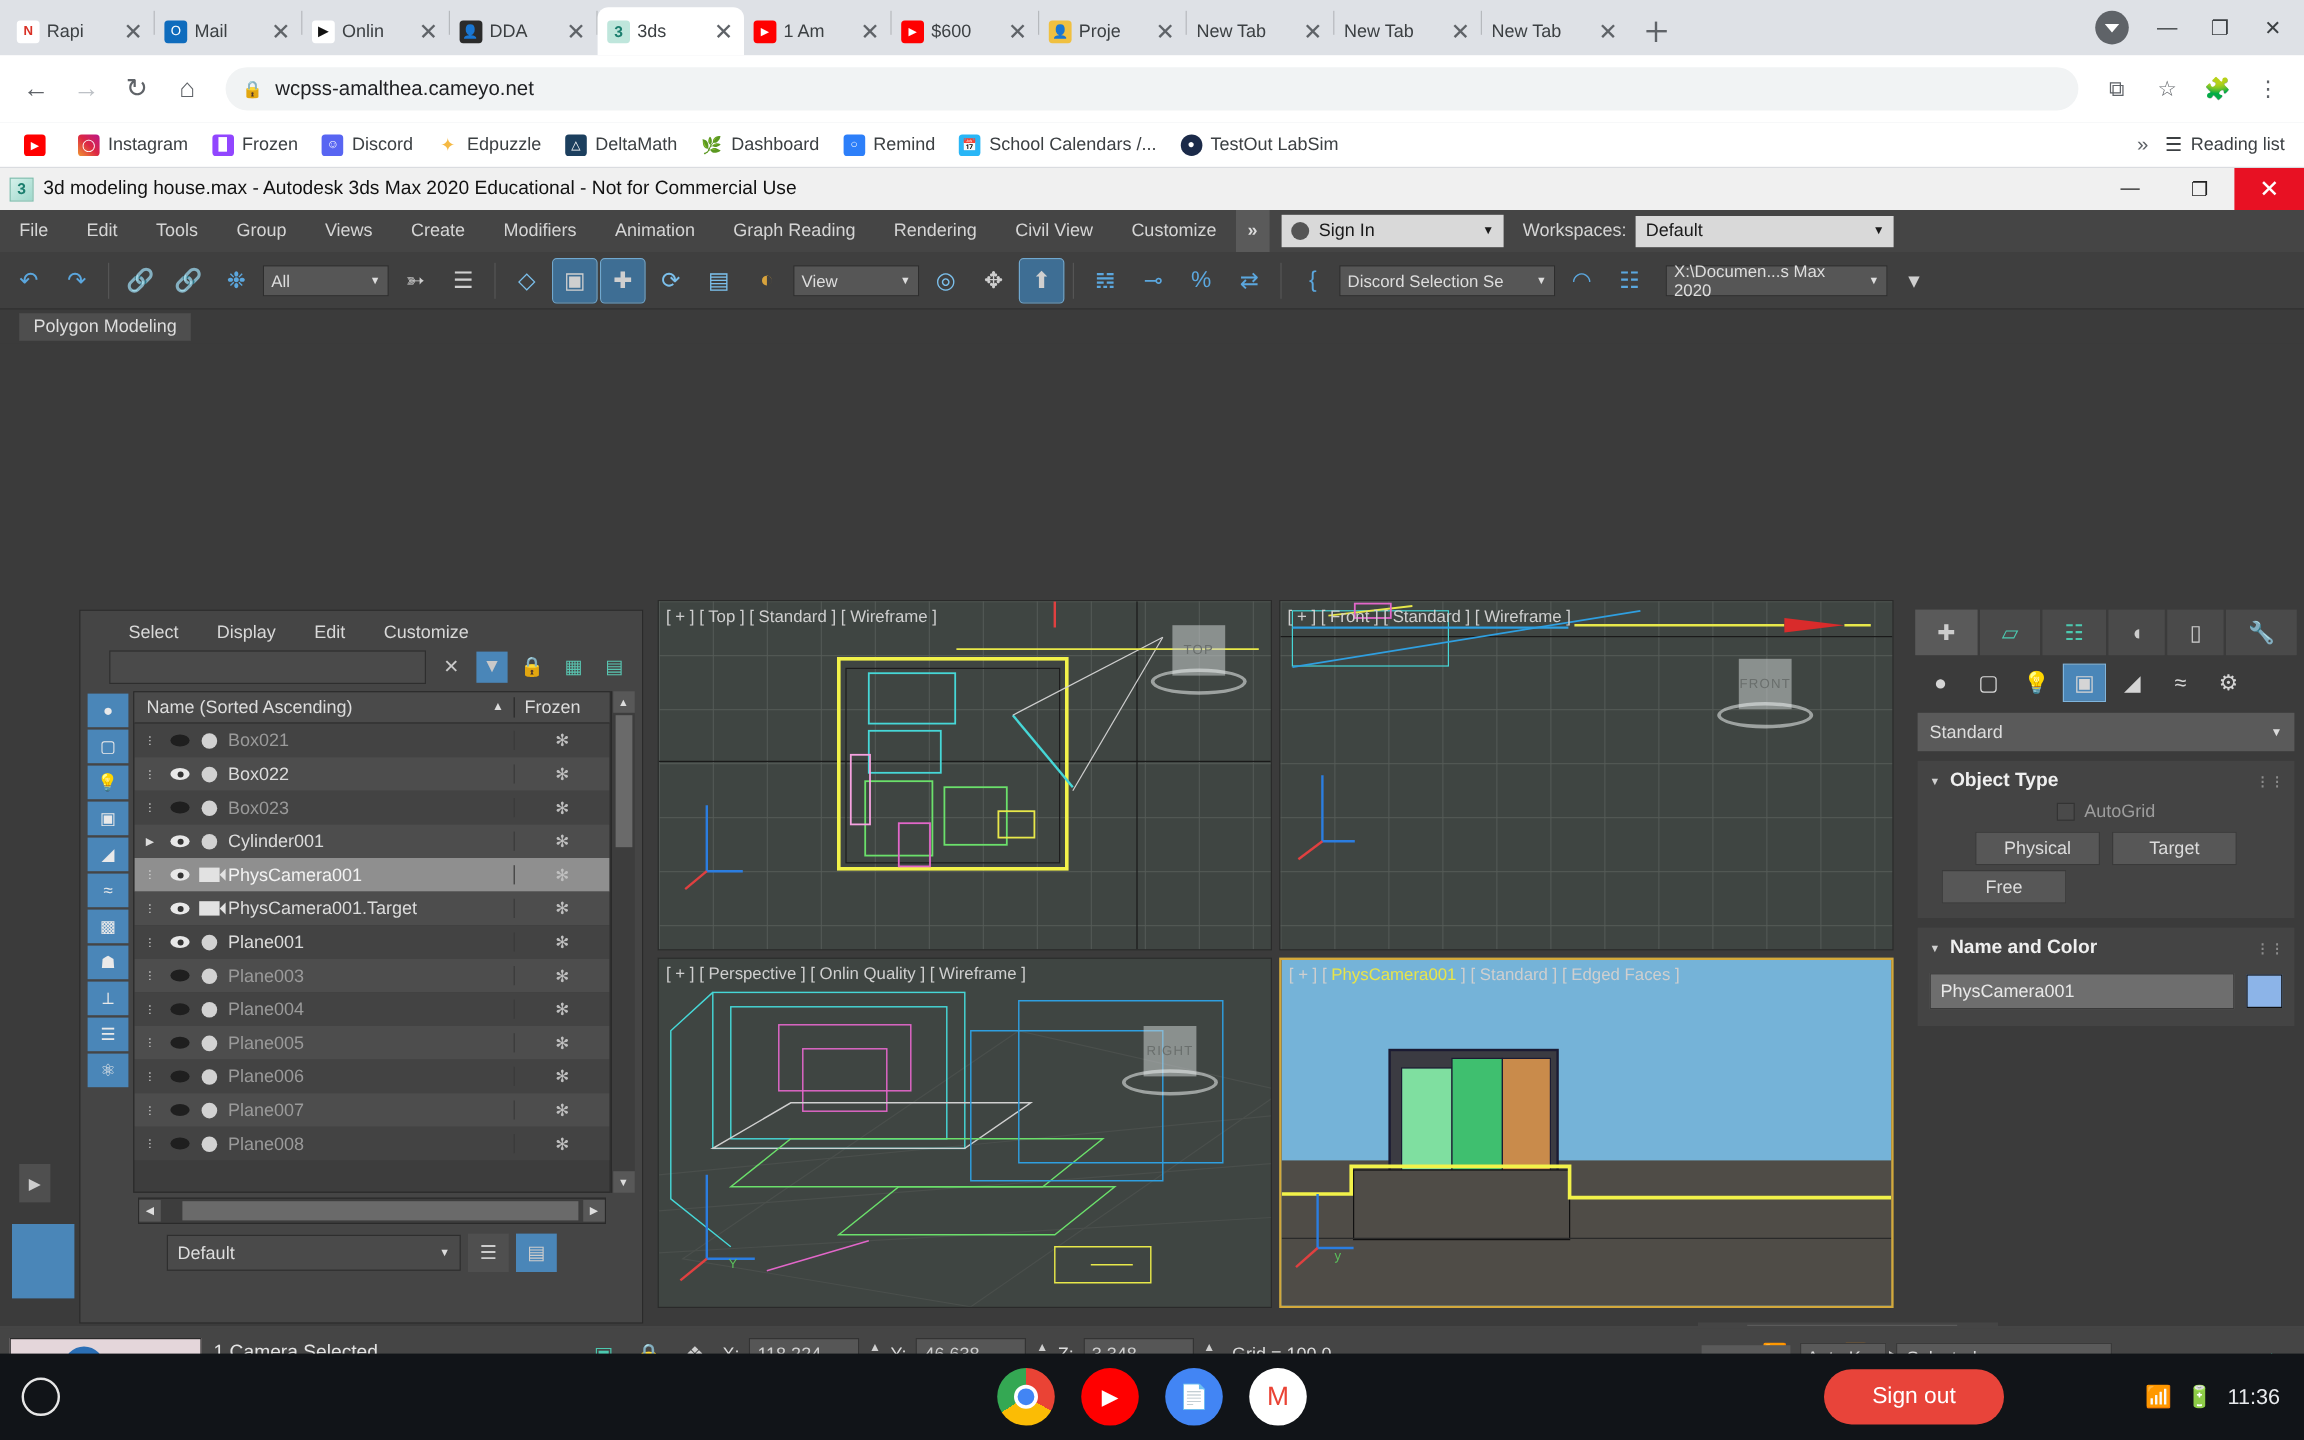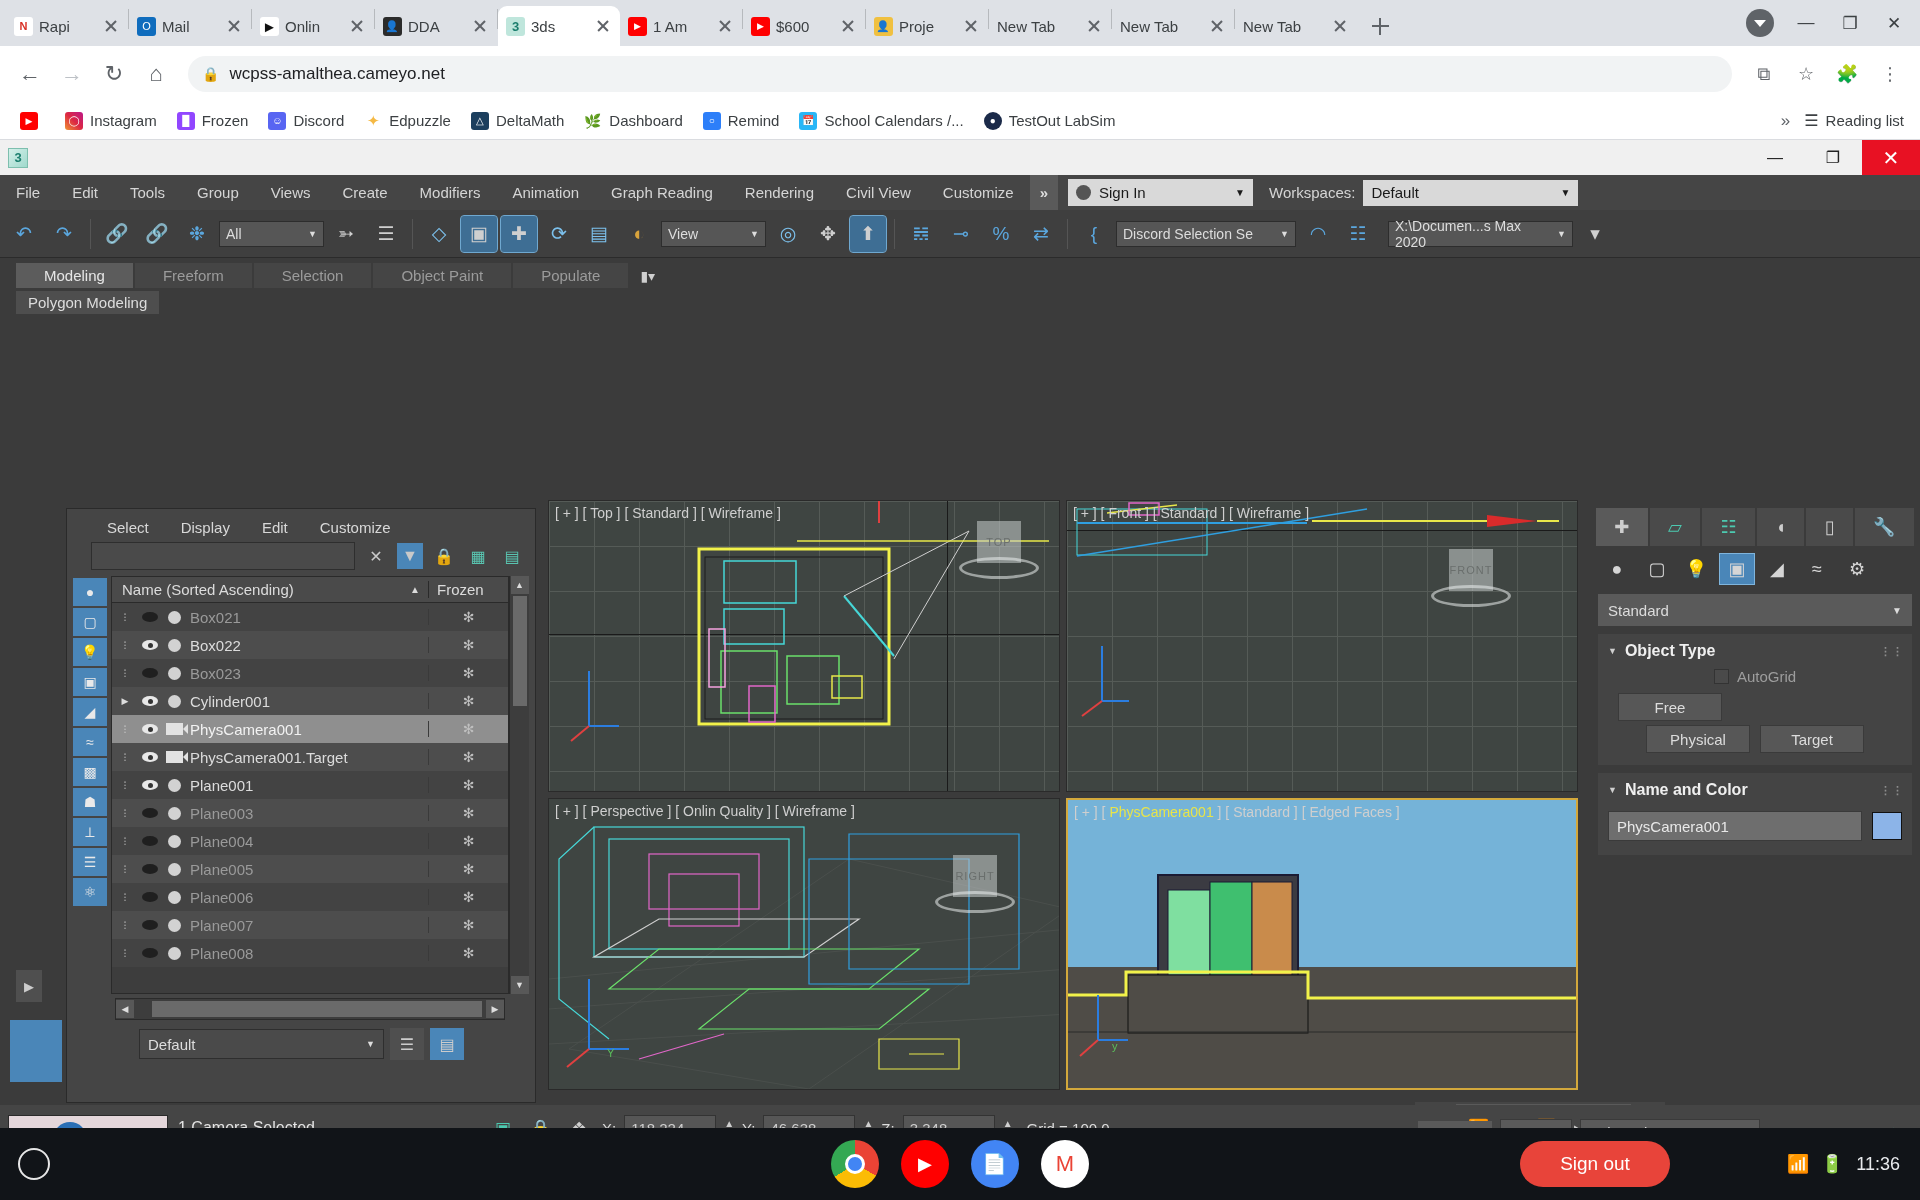--- a/index.html
+++ b/index.html
@@ -357,20 +357,21 @@
       <span style="font-size:16px;">☰</span>
       <span>Reading list</span>
     </div>
   </div>
 </div>
 
 <div id="maxwin">
 
   <div class="maxtitle">
     <div class="mt-icon">3</div>
+    <div class="mt-text">3d modeling house.max - Autodesk 3ds Max 2020 Educational - Not for Commercial Use</div>
     <div class="mt-btns">
       <div class="mtb">—</div>
       <div class="mtb">❐</div>
       <div class="mtb x">✕</div>
     </div>
   </div>
 
   <div class="menubar">
     <div class="mi">File</div>
     <div class="mi">Edit</div>
@@ -439,28 +440,20 @@
     </div>
     <div class="tbtn blue">◠</div>
     <div class="tbtn blue">☷</div>
     <div class="tbcombo" style="width:185px;margin-left:8px;">
       <span>X:\Documen...s Max 2020</span>
         <span class="dd">▼</span>
     </div>
     <div class="tbtn">▾</div>
   </div>
 
-  <div class="ribbontabs">
-    <div class="rtab active">Modeling</div>
-    <div class="rtab">Freeform</div>
-    <div class="rtab">Selection</div>
-    <div class="rtab">Object Paint</div>
-    <div class="rtab">Populate</div>
-    <div style="color:#cfcfcf;font-size:14px;padding:4px 10px;">▮▾</div>
-  </div>
   <div class="ribbonsub">
     <div class="lbl">Polygon Modeling</div>
   </div>
 
   <div class="sceneexp">
     <div class="se-menu">
       <div class="smi">Select</div>
       <div class="smi">Display</div>
       <div class="smi">Edit</div>
       <div class="smi">Customize</div>
@@ -811,26 +804,26 @@
     <div class="rollout">
       <div class="ro-head">
         <span class="tri">▼</span>
         <span>Object Type</span>
         <span class="grip">⋮⋮</span>
       </div>
       <div class="ro-autogrid">
         <span class="chk"></span>
         <span>AutoGrid</span>
       </div>
-      <div class="btnrow" style="justify-content:flex-start;padding-left:12px;">
-        <div class="objbtn">Free</div>
-      </div>
       <div class="btnrow">
         <div class="objbtn">Physical</div>
         <div class="objbtn">Target</div>
+      </div>
+      <div class="btnrow" style="justify-content:flex-start;padding-left:12px;">
+        <div class="objbtn">Free</div>
       </div>
     </div>
 
     <div class="rollout">
       <div class="ro-head">
         <span class="tri">▼</span>
         <span>Name and Color</span>
         <span class="grip">⋮⋮</span>
       </div>
       <div class="namerow">

